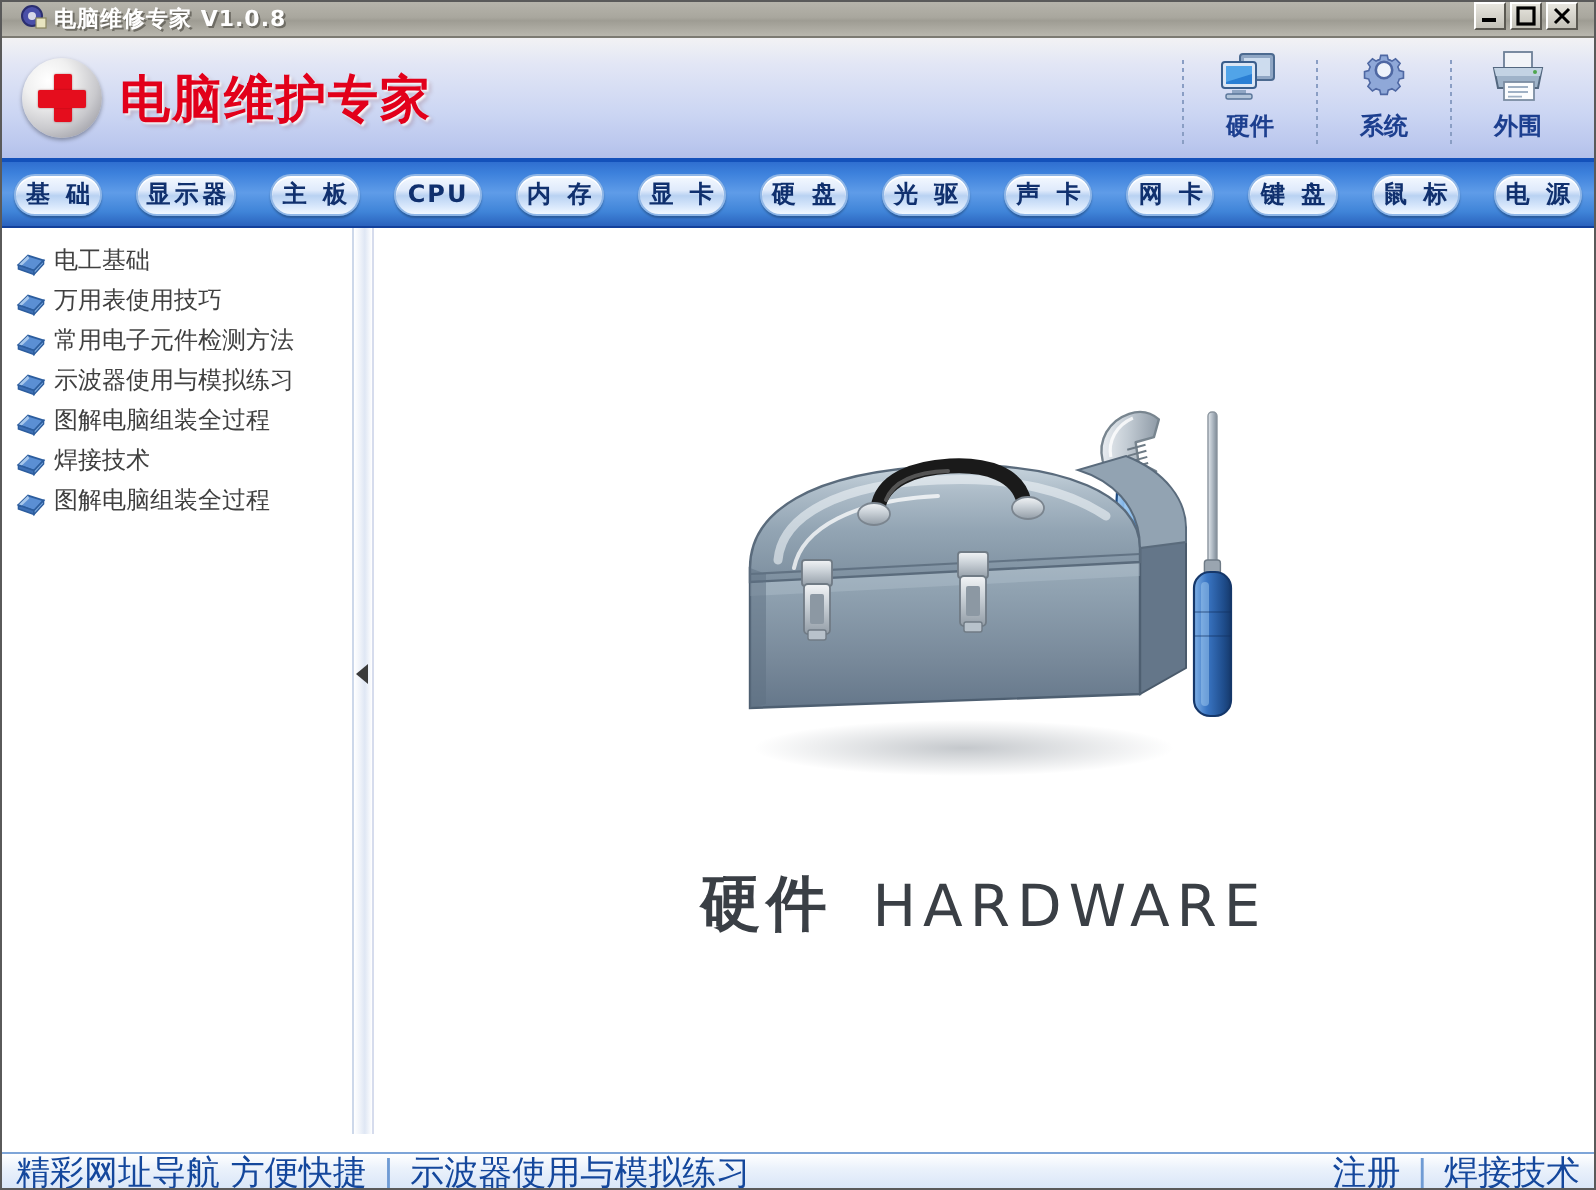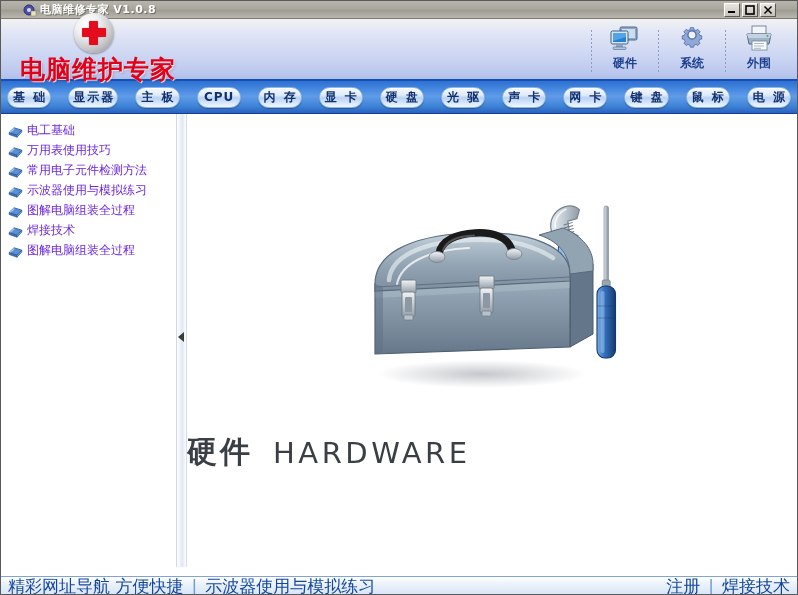--- a/index.html
+++ b/index.html
@@ -19,22 +19,21 @@
     border: 1px solid #5a5a5a;
     box-sizing: border-box;
   }
 
   
   .titlebar {
     position: relative;
     height: 18px;
     background: linear-gradient(to bottom, #b6b4ab 0%, #a9a79e 45%, #9e9c93 55%, #b9b7ae 100%);
     display: flex;
-    align-items: center;
-    padding: 0 20px;
+    padding: 0 7px;
     box-sizing: border-box;
     border-bottom: 1px solid #7c7a72;
   }
   .title-icon {
     width: 14px;
     height: 14px;
     margin: 0 3px 0 2px;
     position: relative;
     flex: 0 0 auto;
   }
@@ -69,21 +68,20 @@
     background: linear-gradient(to bottom, #f2f2f4 0%, #e2e6f5 22%, #ccd6f3 62%, #bcc8ee 88%, #b2c0ea 100%);
     display: flex;
     align-items: center;
     border-bottom: 2px solid #1351ba;
     box-sizing: border-box;
   }
   .logo-wrap {
     display: flex;
     align-items: center;
     padding-left: 10px;
-    flex-direction: column;
   }
   .logo-circle {
     width: 40px;
     height: 40px;
     border-radius: 50%;
     background: radial-gradient(circle at 33% 28%, #ffffff 0%, #f0f0f0 30%, #c9c9cd 62%, #9a9aa2 88%, #7e7e88 100%);
     box-shadow: 0 1px 2px rgba(0,0,0,0.35);
     position: relative;
     flex: 0 0 auto;
   }
@@ -211,21 +209,21 @@
   }
   .book-icon {
     width: 15px;
     height: 13px;
     flex: 0 0 auto;
     margin-right: 4px;
     position: relative;
   }
   .side-label {
     font-size: 12px;
-    color: #6d28d9;
+    color: #404040;
     line-height: 14px;
   }
   .splitter {
     width: 9px;
     background: linear-gradient(to right, #ffffff 0%, #eef2f9 35%, #dfe7f4 60%, #ffffff 100%);
     position: relative;
     cursor: col-resize;
     border-right: 1px solid #d6dced;
   }
   .splitter-arrow {
@@ -249,21 +247,21 @@
     left: 50%;
     transform: translateX(-50%);
     top: 78px;
     width: 270px;
     height: 210px;
   }
   .caption {
     position: absolute;
     left: 0; right: 0;
     top: 318px;
-    text-align: left;
+    text-align: center;
     white-space: nowrap;
   }
   .caption .cn {
     font-size: 30px;
     font-weight: bold;
     color: #3a3f45;
     letter-spacing: 3px;
     vertical-align: middle;
   }
   .caption .en {

